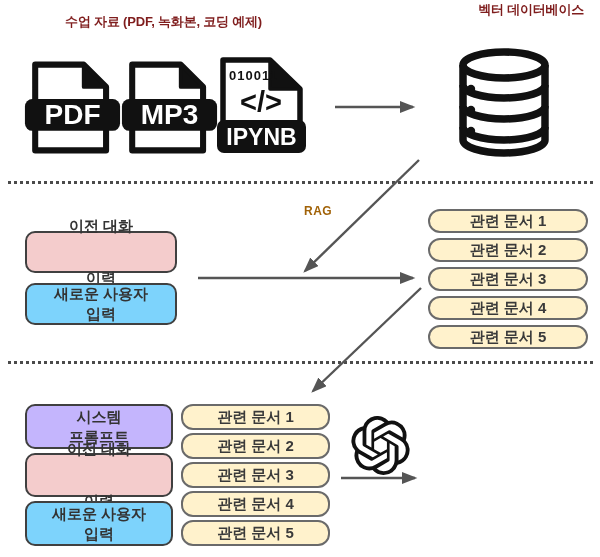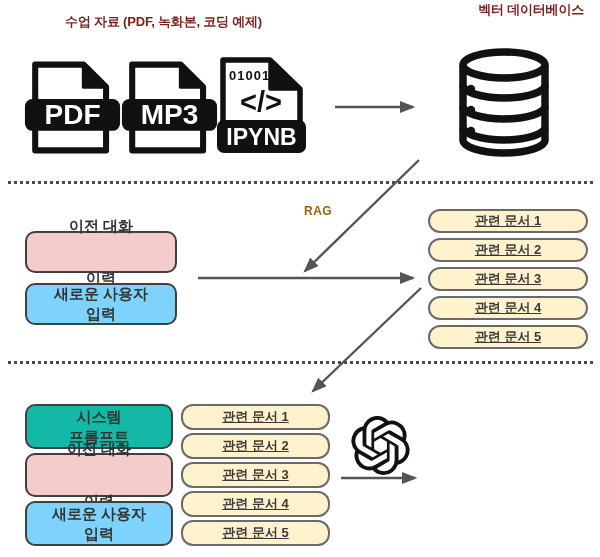--- a/index.html
+++ b/index.html
@@ -21,35 +21,35 @@
   .db{left:455px;top:47px;width:98px;height:110px;}
   .openai{left:351px;top:416px;width:59px;height:59px;}
   .arrows{position:absolute;left:0;top:0;width:600px;height:557px;pointer-events:none;}
   .box{
     position:absolute;border:2.5px solid #404040;border-radius:10px;
     display:flex;flex-direction:column;align-items:center;justify-content:center;
     font-size:15px;font-weight:bold;color:#333;line-height:20px;text-align:center;box-sizing:border-box;
   }
   .pink{background:#f4cccc;gap:32px;}
   .blue{background:#7dd3fc;}
-  .purple{background:#14b8a6;}
+  .purple{background:#c4b5fd;}
   .tan{background:#fce5cd;}
   .m-hist{left:25px;top:231px;width:152px;height:42px;}
   .m-input{left:25px;top:283px;width:152px;height:42px;}
   .b-sys{left:25px;top:404px;width:148px;height:45px;}
   .b-hist{left:25px;top:453px;width:148px;height:44px;}
   .b-input{left:25px;top:501px;width:148px;height:45px;}
   .resp{left:432px;top:450px;width:146px;height:58px;border-radius:12px;}
   .doclist{position:absolute;display:flex;flex-direction:column;}
   .docs-mid{left:428px;top:209px;width:160px;gap:5px;}
   .docs-bot{left:181px;top:404px;width:149px;gap:3px;}
   .doc{
     background:#fff2cc;border:2px solid #6a6a6a;border-radius:12px;box-sizing:border-box;
     display:flex;align-items:center;justify-content:center;
-    font-size:13px;font-weight:bold;color:#3a3a3a;text-decoration:underline;
+    font-size:15px;font-weight:bold;color:#3a3a3a;
   }
   .docs-mid .doc{height:24px;}
   .docs-bot .doc{height:26px;}
   svg text{font-family:"Liberation Sans",sans-serif;}
 </style>
 </head>
 <body>
 
 <div class="canvas">
 

